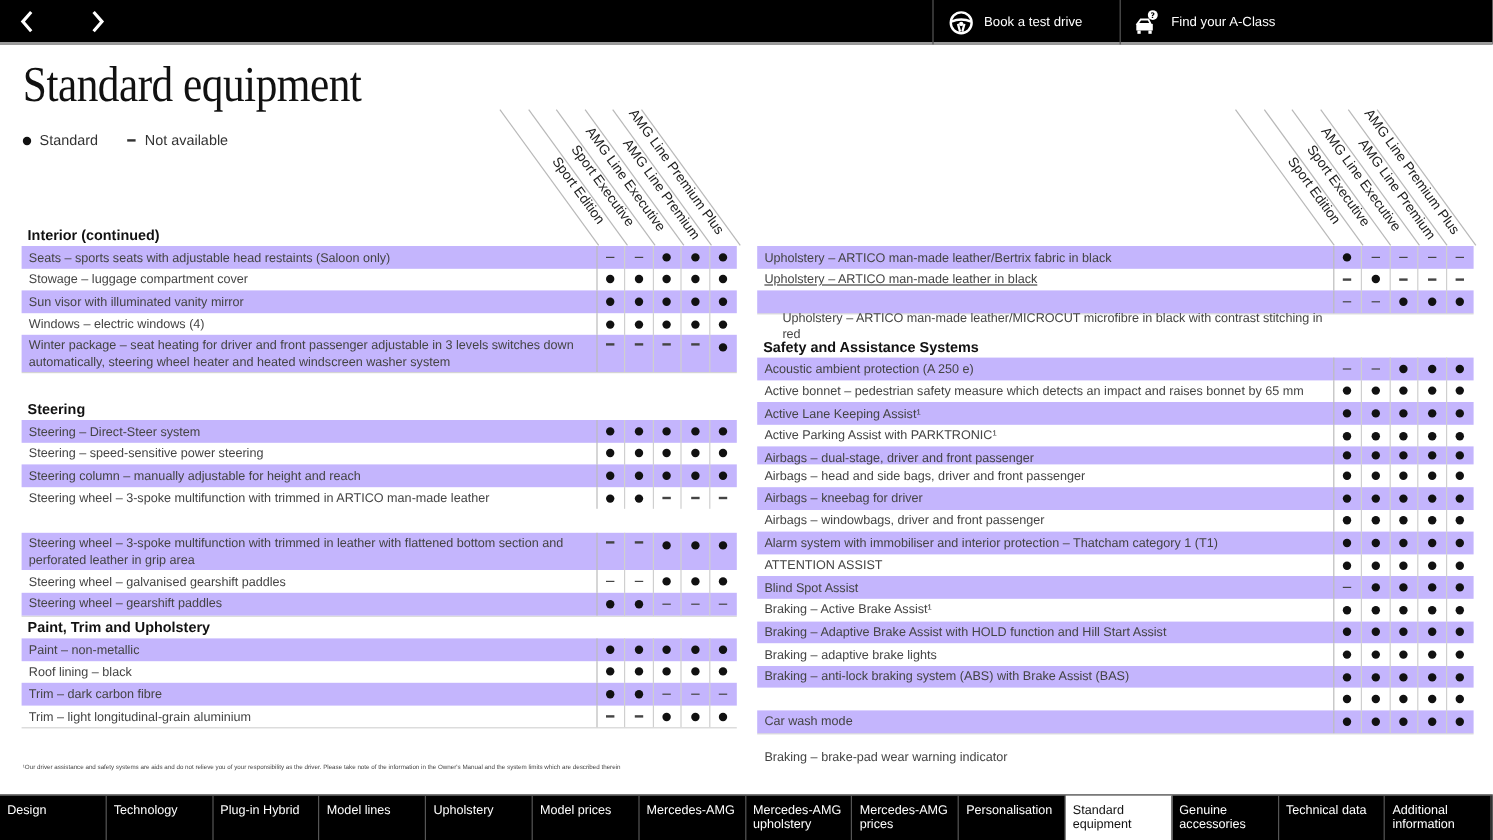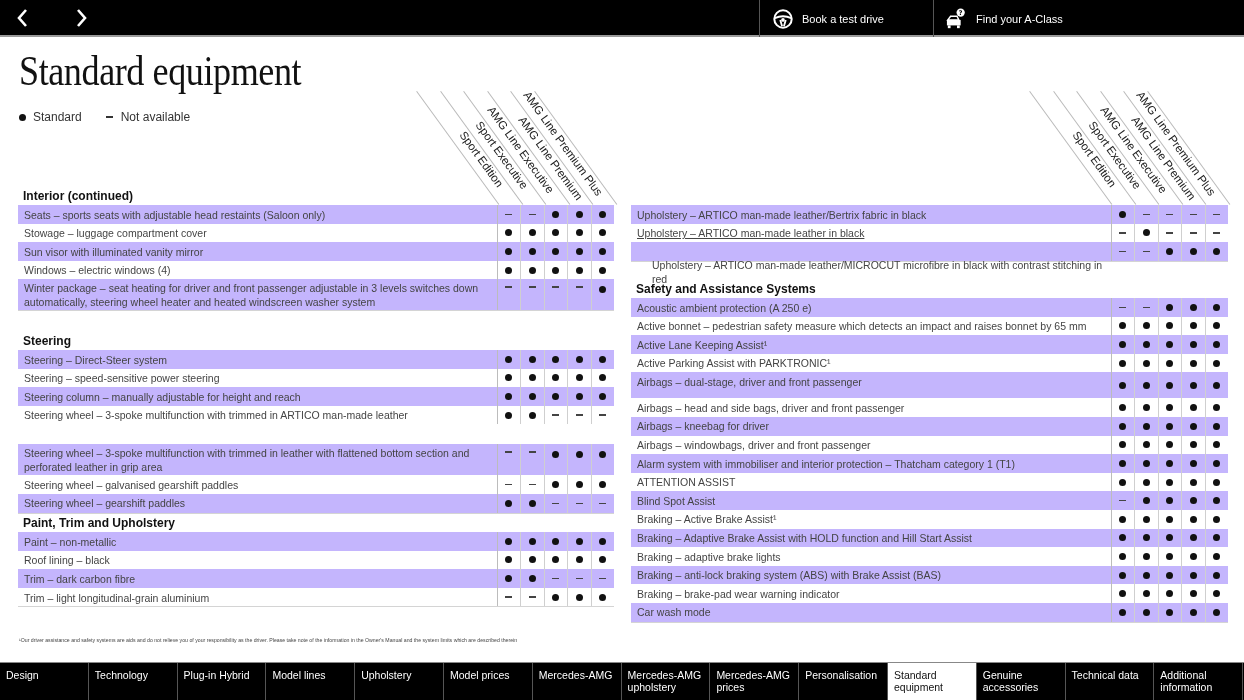--- a/index.html
+++ b/index.html
@@ -53,21 +53,21 @@
     <svg viewBox="0 0 24 24">
         <path d="M15 4 L8 12 L15 20" stroke="#fff" stroke-width="2.6" fill="none"></path>
       </svg>
   </div>
   <div class="nav-arrow" style="left:69px;">
     <svg viewBox="0 0 24 24">
         <path d="M9 4 L16 12 L9 20" stroke="#fff" stroke-width="2.6" fill="none"></path>
       </svg>
   </div>
 
-  <div class="top-action" style="left:759px; width:156px;">
+  <div class="top-action" style="left:777px; width:156px;">
     <span class="ic">
       <svg viewBox="0 0 24 24" width="22" height="22">
           <circle cx="12" cy="12" r="9.5" stroke="#fff" stroke-width="2.2" fill="none"></circle>
           <path d="M3 11 Q12 7 21 11" stroke="#fff" stroke-width="2.2" fill="none"></path>
           <path d="M9 13 L11 20 M15 13 L13 20" stroke="#fff" stroke-width="2"></path>
           <circle cx="12" cy="13" r="2" fill="#fff"></circle>
         </svg>
     </span>
     <span>Book a test drive</span>
   </div>
@@ -596,21 +596,21 @@
             <span class="mk-dot"></span>
           </div>
           <div class="cell">
             <span class="mk-dot"></span>
           </div>
           <div class="cell">
             <span class="mk-dot"></span>
           </div>
         </div>
       </div>
-      <div class="row alt" style="height: 26px;">
+      <div class="row alt" style="height: 15px;">
         <div class="label" style="padding-top: 2.5px;">Airbags – dual-stage, driver and front passenger</div>
         <div class="cells" style="align-self: stretch;">
           <div class="cell">
             <span class="mk-dot"></span>
           </div>
           <div class="cell">
             <span class="mk-dot"></span>
           </div>
           <div class="cell">
             <span class="mk-dot"></span>
@@ -817,21 +817,21 @@
           </div>
           <div class="cell">
             <span class="mk-dot"></span>
           </div>
           <div class="cell">
             <span class="mk-dot"></span>
           </div>
         </div>
       </div>
       <div class="row" style="height: 18.6px;">
-        <div class="label" style="padding-top: 2.5px;">Braking – brake-pad wear warning indicator</div>
+        <div class="label" style="padding-top: 2.5px; margin-top: 48px;">Braking – brake-pad wear warning indicator</div>
         <div class="cells" style="align-self: stretch;">
           <div class="cell">
             <span class="mk-dot"></span>
           </div>
           <div class="cell">
             <span class="mk-dot"></span>
           </div>
           <div class="cell">
             <span class="mk-dot"></span>
           </div>

